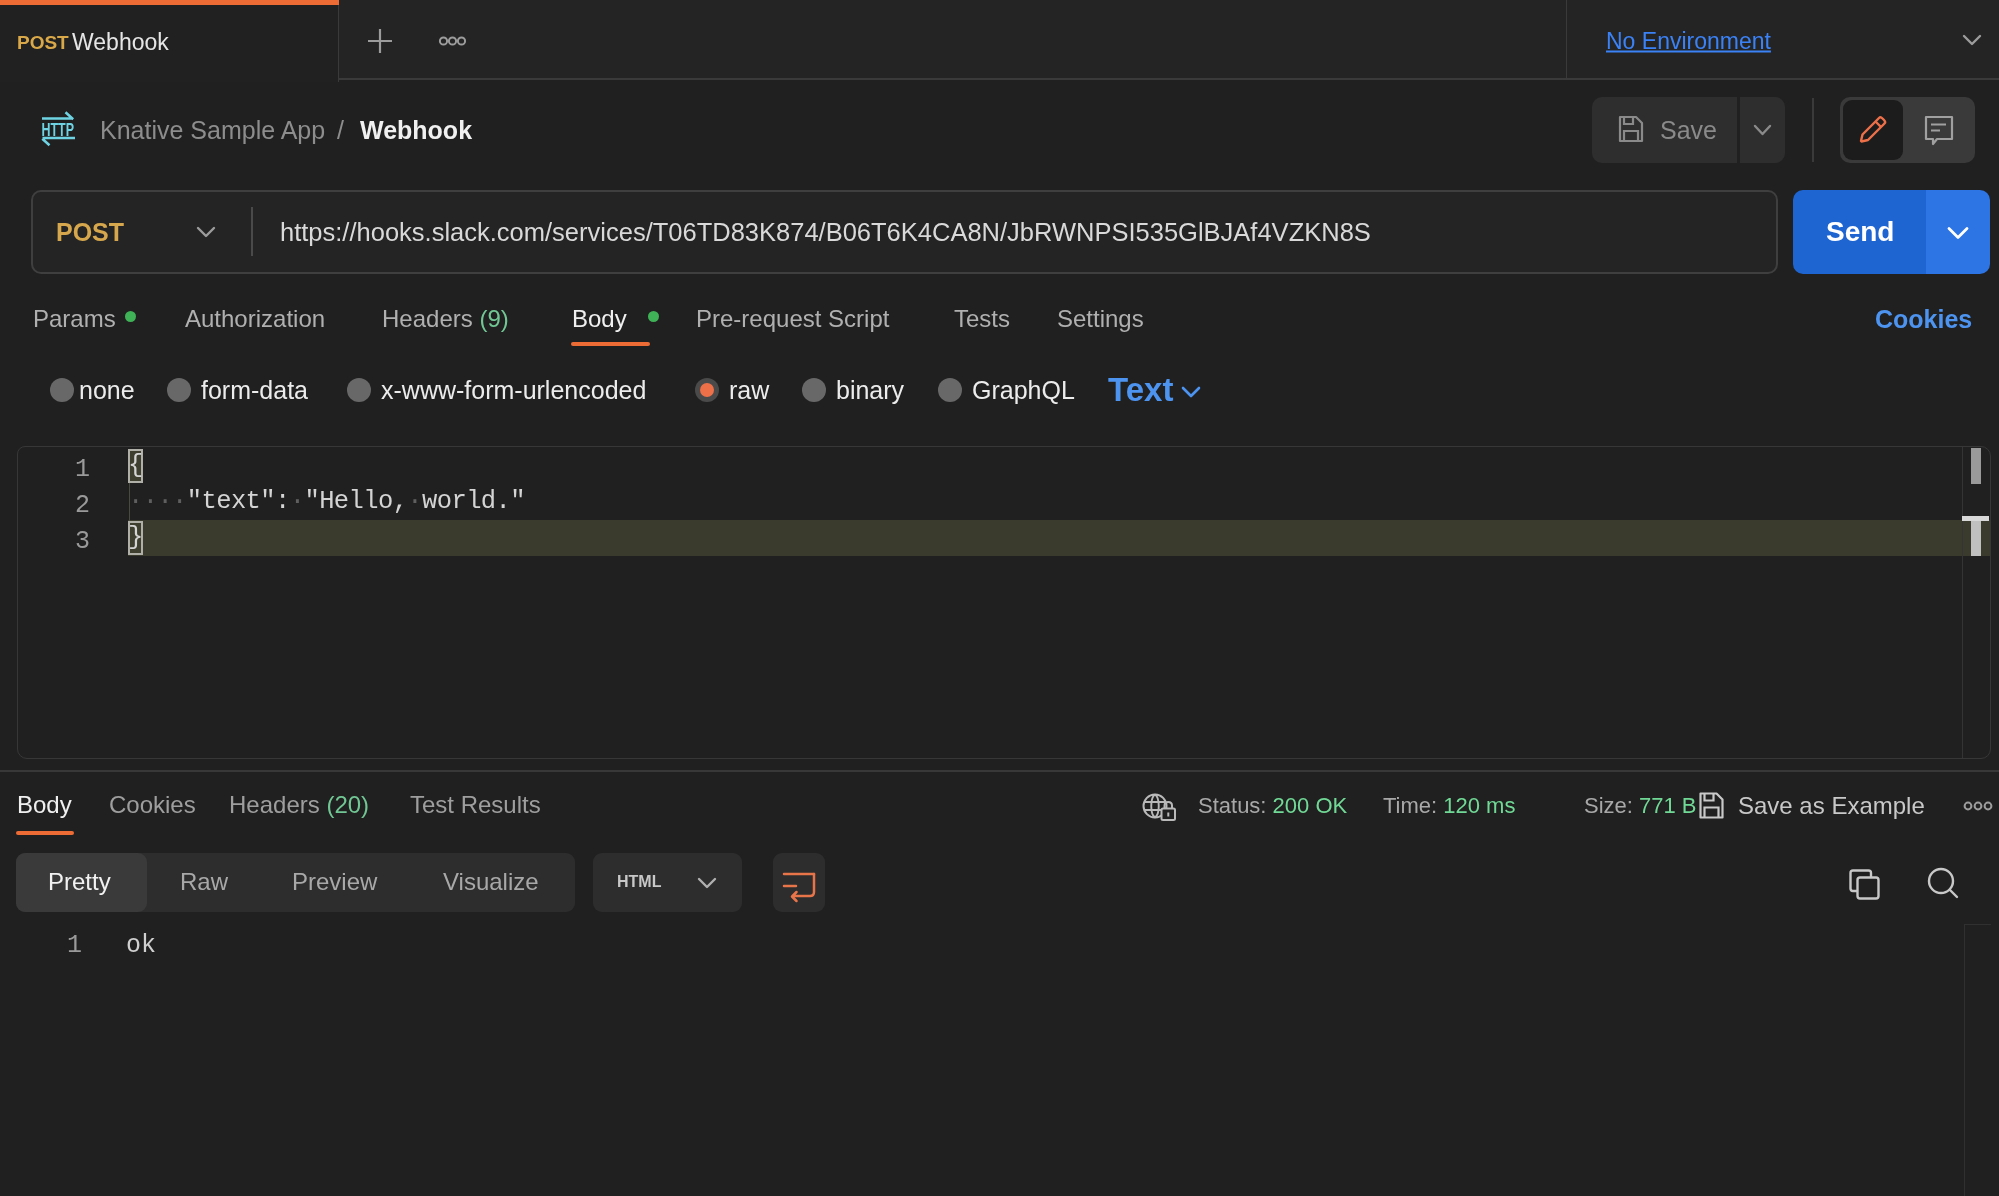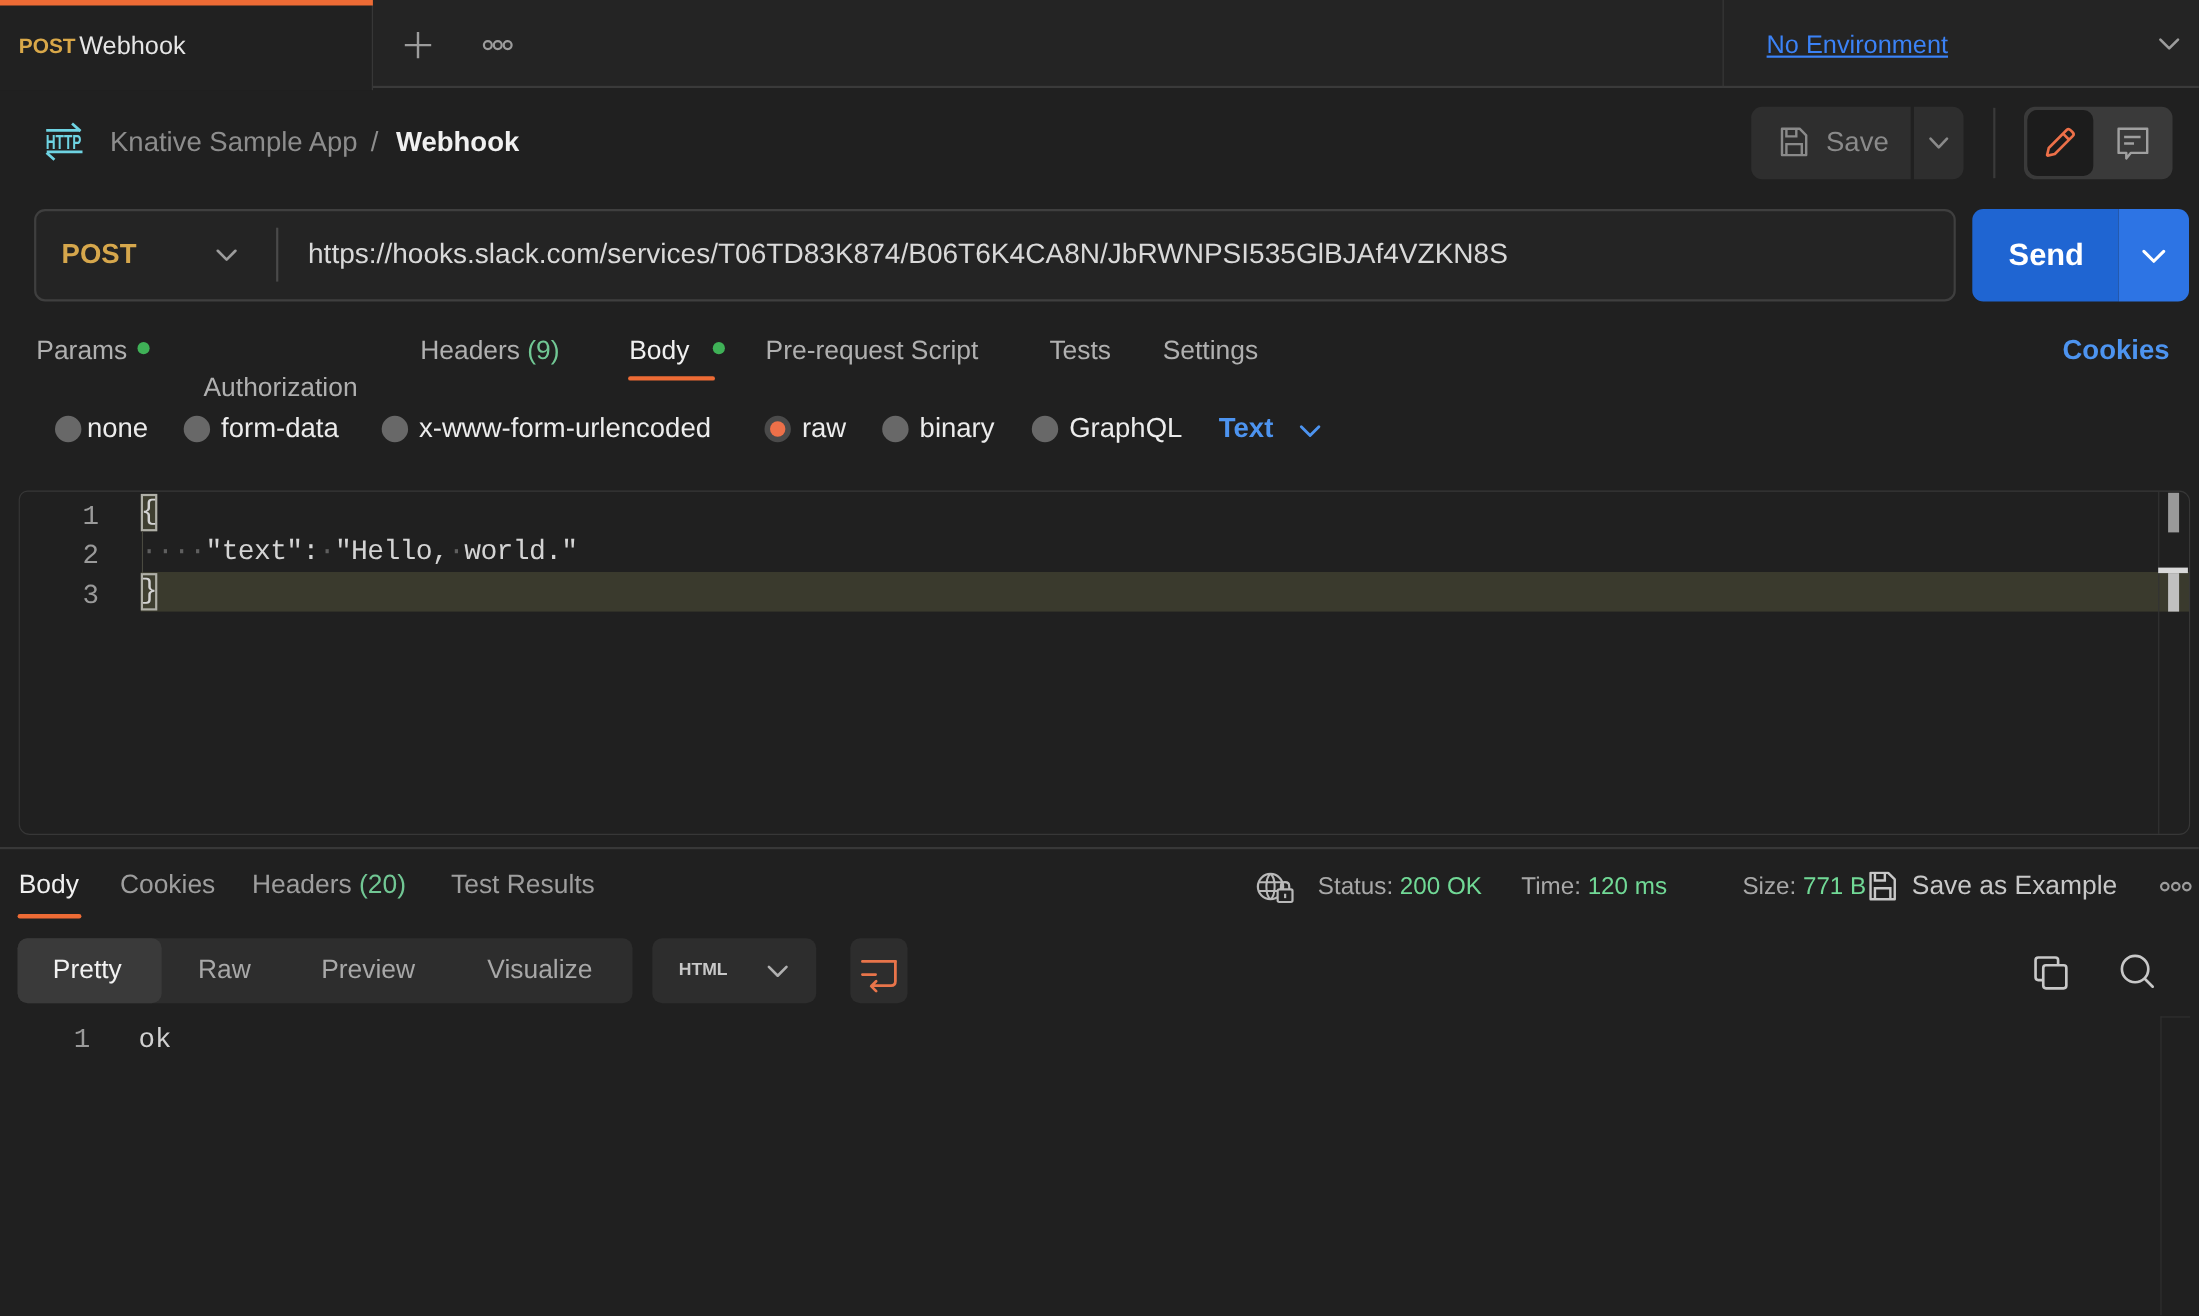--- a/index.html
+++ b/index.html
@@ -79,21 +79,21 @@
 
   <div class="abs" style="left:1793px;top:190px;width:133px;height:84px;background:#1f65d2;border-radius:10px 0 0 10px;"></div>
   <div class="abs" style="left:1926px;top:190px;width:64px;height:84px;background:#2d74e4;border-radius:0 10px 10px 0;"></div>
   <div class="abs vc" style="left:1826px;top:232px;font-size:28px;font-weight:700;color:#ffffff;">Send</div>
   <svg class="abs" style="left:1945px;top:225px;" width="26" height="17" viewBox="0 0 26 17">
     <path d="M4 3.5 L13 12.5 L22 3.5" stroke="#ffffff" stroke-width="2.8" fill="none" stroke-linecap="round" stroke-linejoin="round"></path>
   </svg>
 
   <div class="abs vc" style="left:33px;top:319px;font-size:24px;color:#b0b0b0;">Params</div>
   <div class="abs" style="left:125px;top:311px;width:11px;height:11px;border-radius:50%;background:#3fb157;"></div>
-  <div class="abs vc" style="left:185px;top:319px;font-size:24px;color:#b0b0b0;margin-top:34px;">Authorization</div>
+  <div class="abs vc" style="left:185px;top:319px;font-size:24px;color:#b0b0b0;">Authorization</div>
   <div class="abs vc" style="left:382px;top:319px;font-size:24px;color:#b0b0b0;">Headers <span style="color:#71c794;">(9)</span></div>
   <div class="abs vc" style="left:572px;top:319px;font-size:24px;color:#f0f0f0;">Body</div>
   <div class="abs" style="left:648px;top:311px;width:11px;height:11px;border-radius:50%;background:#3fb157;"></div>
   <div class="abs vc" style="left:696px;top:319px;font-size:24px;color:#b0b0b0;">Pre-request Script</div>
   <div class="abs vc" style="left:954px;top:319px;font-size:24px;color:#b0b0b0;">Tests</div>
   <div class="abs vc" style="left:1057px;top:319px;font-size:24px;color:#b0b0b0;">Settings</div>
   <div class="abs vc" style="left:1875px;top:319px;font-size:25px;font-weight:700;color:#4d94f0;">Cookies</div>
   <div class="abs" style="left:571px;top:342px;width:79px;height:4px;background:#ed6b35;border-radius:2px;"></div>
 
   <div class="abs" style="left:50px;top:378px;width:24px;height:24px;border-radius:50%;background:#686868;"></div>
@@ -102,21 +102,21 @@
   <div class="abs vc" style="left:201px;top:390px;font-size:25px;color:#ececec;">form-data</div>
   <div class="abs" style="left:347px;top:378px;width:24px;height:24px;border-radius:50%;background:#686868;"></div>
   <div class="abs vc" style="left:381px;top:390px;font-size:25px;color:#ececec;">x-www-form-urlencoded</div>
   <div class="abs" style="left:695px;top:378px;width:24px;height:24px;border-radius:50%;background:#4a4a4a;"></div>
   <div class="abs" style="left:700px;top:383px;width:14px;height:14px;border-radius:50%;background:#ed7049;"></div>
   <div class="abs vc" style="left:729px;top:390px;font-size:25px;color:#ececec;">raw</div>
   <div class="abs" style="left:802px;top:378px;width:24px;height:24px;border-radius:50%;background:#686868;"></div>
   <div class="abs vc" style="left:836px;top:390px;font-size:25px;color:#ececec;">binary</div>
   <div class="abs" style="left:938px;top:378px;width:24px;height:24px;border-radius:50%;background:#686868;"></div>
   <div class="abs vc" style="left:972px;top:390px;font-size:25px;color:#ececec;">GraphQL</div>
-  <div class="abs vc" style="left:1108px;top:390px;font-size:25px;font-weight:700;color:#4d94f0;">Text</div>
+  <div class="abs vc" style="left:1108px;top:390px;font-size:33px;font-weight:700;color:#4d94f0;">Text</div>
   <svg class="abs" style="left:1180px;top:385px;" width="22" height="14" viewBox="0 0 22 14">
     <path d="M3 3 L11 11 L19 3" stroke="#4d94f0" stroke-width="2.6" fill="none" stroke-linecap="round" stroke-linejoin="round"></path>
   </svg>
 
   <div class="abs" style="left:17px;top:446px;width:1974px;height:313px;border:1px solid #373737;border-radius:8px 10px 10px 10px;"></div>
 
   <div class="abs" style="left:128px;top:520px;width:1862px;height:36px;background:#3a3a2d;"></div>
   <div class="abs mono" style="left:58px;top:452px;width:32px;text-align:right;font-size:25px;line-height:36px;color:#9a9a9a;">1<br>2<br>3</div>
 
   <div class="abs" style="left:128px;top:449px;width:15px;height:34px;background:#3f3f30;border:2px solid #b0b0a8;"></div>

